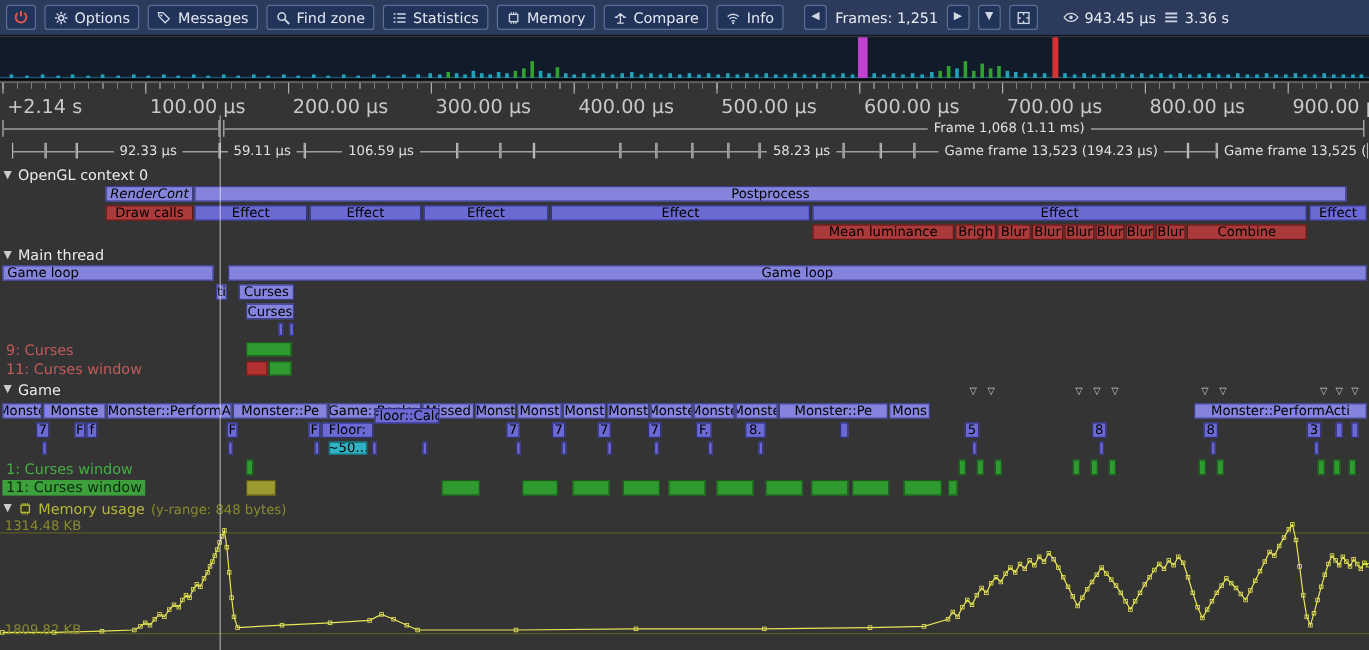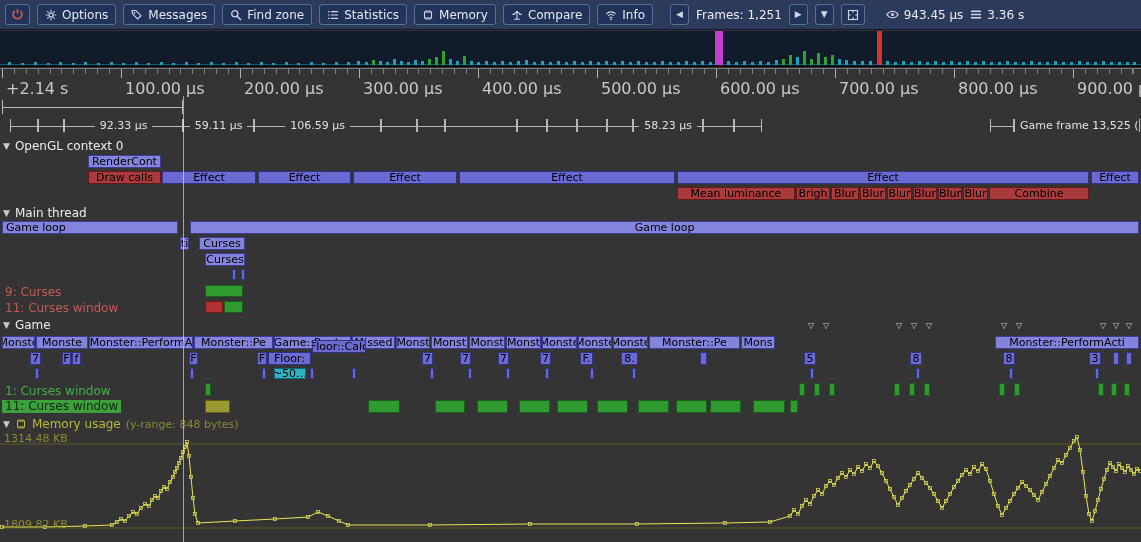--- a/index.html
+++ b/index.html
@@ -277,41 +277,46 @@
       <div class="mtick-label" style="left: 720px;">600.00 µs</div>
       <div class="mtick" style="left: 835px;"></div>
       <div class="mtick-label" style="left: 839px;">700.00 µs</div>
       <div class="mtick" style="left: 954px;"></div>
       <div class="mtick-label" style="left: 958px;">800.00 µs</div>
       <div class="mtick" style="left: 1073px;"></div>
       <div class="mtick-label" style="left: 1077px;">900.00 µs</div>
     </div>
   <div id="frames">
       <div class="fseg" style="left: 2px; width: 181px; top: 100px; height: 14px; line-height: 14px;"></div>
+      <div class="fseg" style="left: 186px; width: 951px; top: 100px; height: 14px; line-height: 14px;">
+        <span style="position: absolute; left: 654px; transform: translateX(-50%); top: 0px;">Frame 1,068 (1.11 ms)</span>
+      </div>
       <div class="fseg" style="left: 10px; width: 28px; top: 119px; height: 13px; line-height: 13px;"></div>
       <div class="fseg" style="left: 38px; width: 26px; top: 119px; height: 13px; line-height: 13px;"></div>
       <div class="fseg" style="left: 64px; width: 119px; top: 119px; height: 13px; line-height: 13px;"><span>92.33 µs</span></div>
       <div class="fseg" style="left: 183px; width: 71px; top: 119px; height: 13px; line-height: 13px;"><span>59.11 µs</span></div>
       <div class="fseg" style="left: 254px; width: 127px; top: 119px; height: 13px; line-height: 13px;"><span>106.59 µs</span></div>
       <div class="fseg" style="left: 381px; width: 36px; top: 119px; height: 13px; line-height: 13px;"></div>
       <div class="fseg" style="left: 417px; width: 28px; top: 119px; height: 13px; line-height: 13px;"></div>
       <div class="fseg" style="left: 445px; width: 72px; top: 119px; height: 13px; line-height: 13px;"></div>
       <div class="fseg" style="left: 517px; width: 30px; top: 119px; height: 13px; line-height: 13px;"></div>
       <div class="fseg" style="left: 547px; width: 30px; top: 119px; height: 13px; line-height: 13px;"></div>
       <div class="fseg" style="left: 577px; width: 30px; top: 119px; height: 13px; line-height: 13px;"></div>
       <div class="fseg" style="left: 607px; width: 26px; top: 119px; height: 13px; line-height: 13px;"></div>
       <div class="fseg" style="left: 633px; width: 70px; top: 119px; height: 13px; line-height: 13px;"><span>58.23 µs</span></div>
       <div class="fseg" style="left: 703px; width: 31px; top: 119px; height: 13px; line-height: 13px;"></div>
       <div class="fseg" style="left: 734px; width: 28px; top: 119px; height: 13px; line-height: 13px;"></div>
+      <div class="fseg" style="left: 762px; width: 228px; top: 119px; height: 13px; line-height: 13px;"><span>Game frame 13,523 (194.23 µs)</span></div>
       <div class="fseg" style="left: 990px; width: 24px; top: 119px; height: 13px; line-height: 13px;"></div>
       <div class="fseg" style="left: 1014px; width: 126px; top: 119px; height: 13px; line-height: 13px;"><span>Game frame 13,525 (1</span></div>
     </div>
 
   <div id="timeline">
-      <div class="zone purple" style="left: 88px; top: 155px; width: 73px; height: 13px;">RenderCont</div>
+      <div class="zone purple" style="left: 88px; top: 155px; width: 73px; height: 13px; font-style: italic;">RenderCont</div>
+      <div class="zone purple" style="left: 162px; top: 155px; width: 960px; height: 13px;">Postprocess</div>
       <div class="zone red" style="left: 88px; top: 171px; width: 73px; height: 13px;">Draw calls</div>
       <div class="zone blue" style="left: 162px; top: 171px; width: 94px; height: 13px;">Effect</div>
       <div class="zone blue" style="left: 258px; top: 171px; width: 93px; height: 13px;">Effect</div>
       <div class="zone blue" style="left: 353px; top: 171px; width: 104px; height: 13px;">Effect</div>
       <div class="zone blue" style="left: 459px; top: 171px; width: 216px; height: 13px;">Effect</div>
       <div class="zone blue" style="left: 677px; top: 171px; width: 412px; height: 13px;">Effect</div>
       <div class="zone blue" style="left: 1091px; top: 171px; width: 48px; height: 13px;">Effect</div>
       <div class="zone red" style="left: 677px; top: 187px; width: 118px; height: 13px;">Mean luminance</div>
       <div class="zone red" style="left: 796px; top: 187px; width: 34px; height: 13px;">Brigh</div>
       <div class="zone red" style="left: 831px; top: 187px; width: 28px; height: 13px;">Blur</div>

